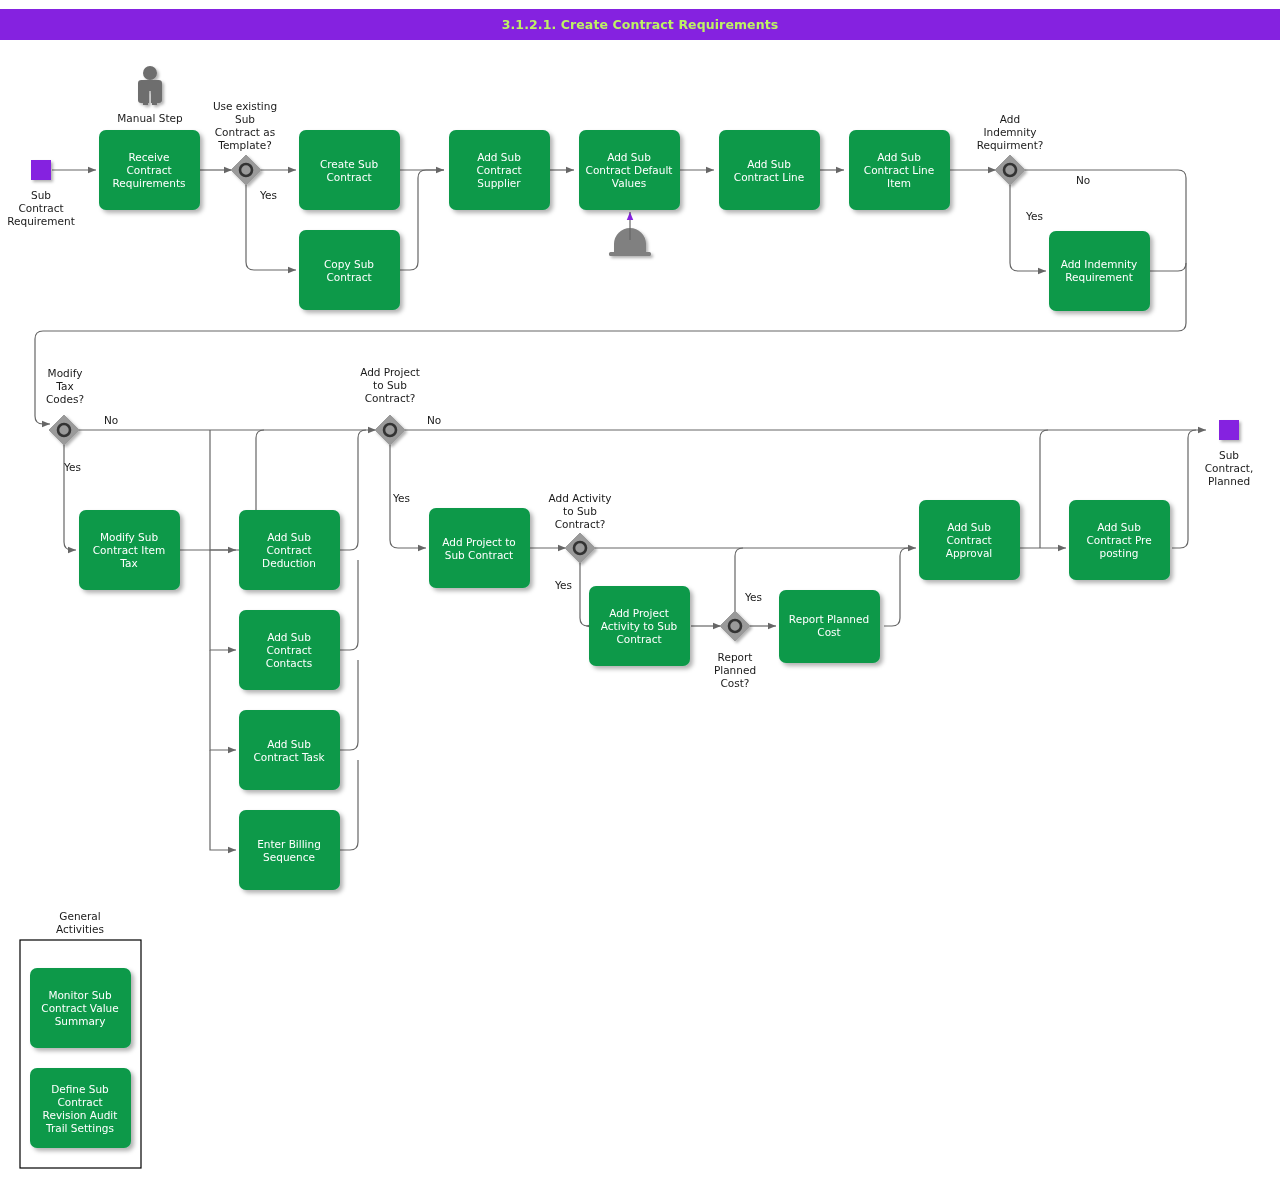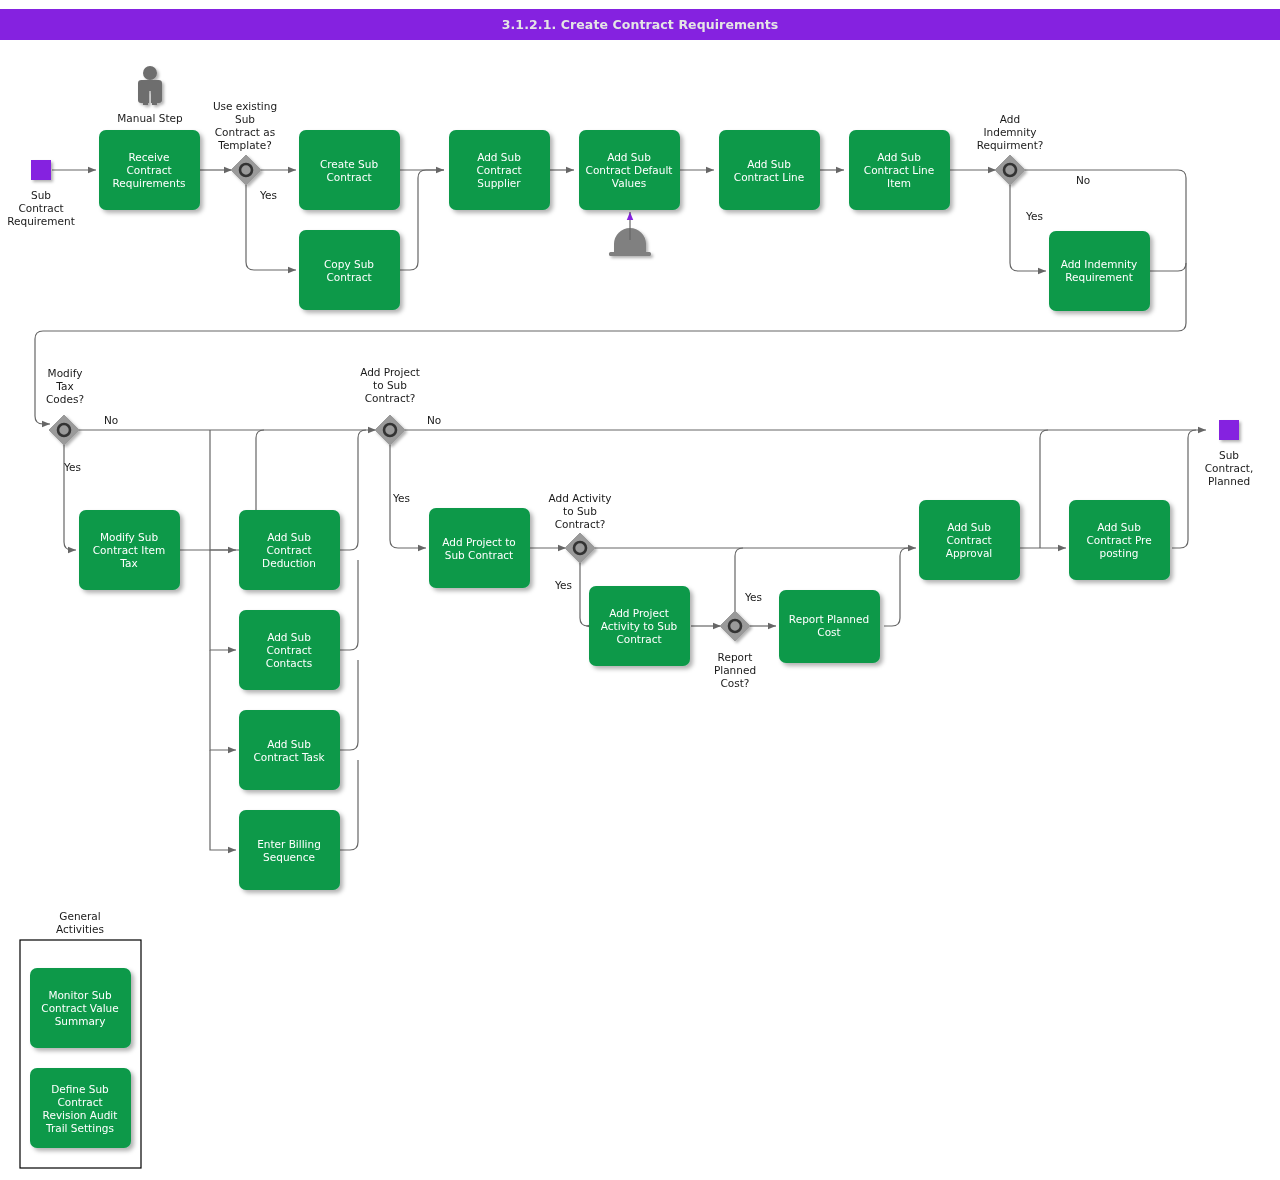--- a/index.html
+++ b/index.html
@@ -19,21 +19,21 @@
   #titlebar {
     position: absolute;
     left: 0; top: 9px;
     width: 1280px; height: 31px;
     background: #8522E0;
     display: flex;
     align-items: center;
     justify-content: center;
   }
   #titlebar .title-text {
-    color: #e5e5e5;
+    color: #bef264;
     font-family: "DejaVu Sans", sans-serif;
     font-size: 12.5px;
     font-weight: bold;
     letter-spacing: 0.1px;
   }
   svg#flow {
     position: absolute;
     left: 0; top: 0;
     width: 1280px;
     height: 1180px;

